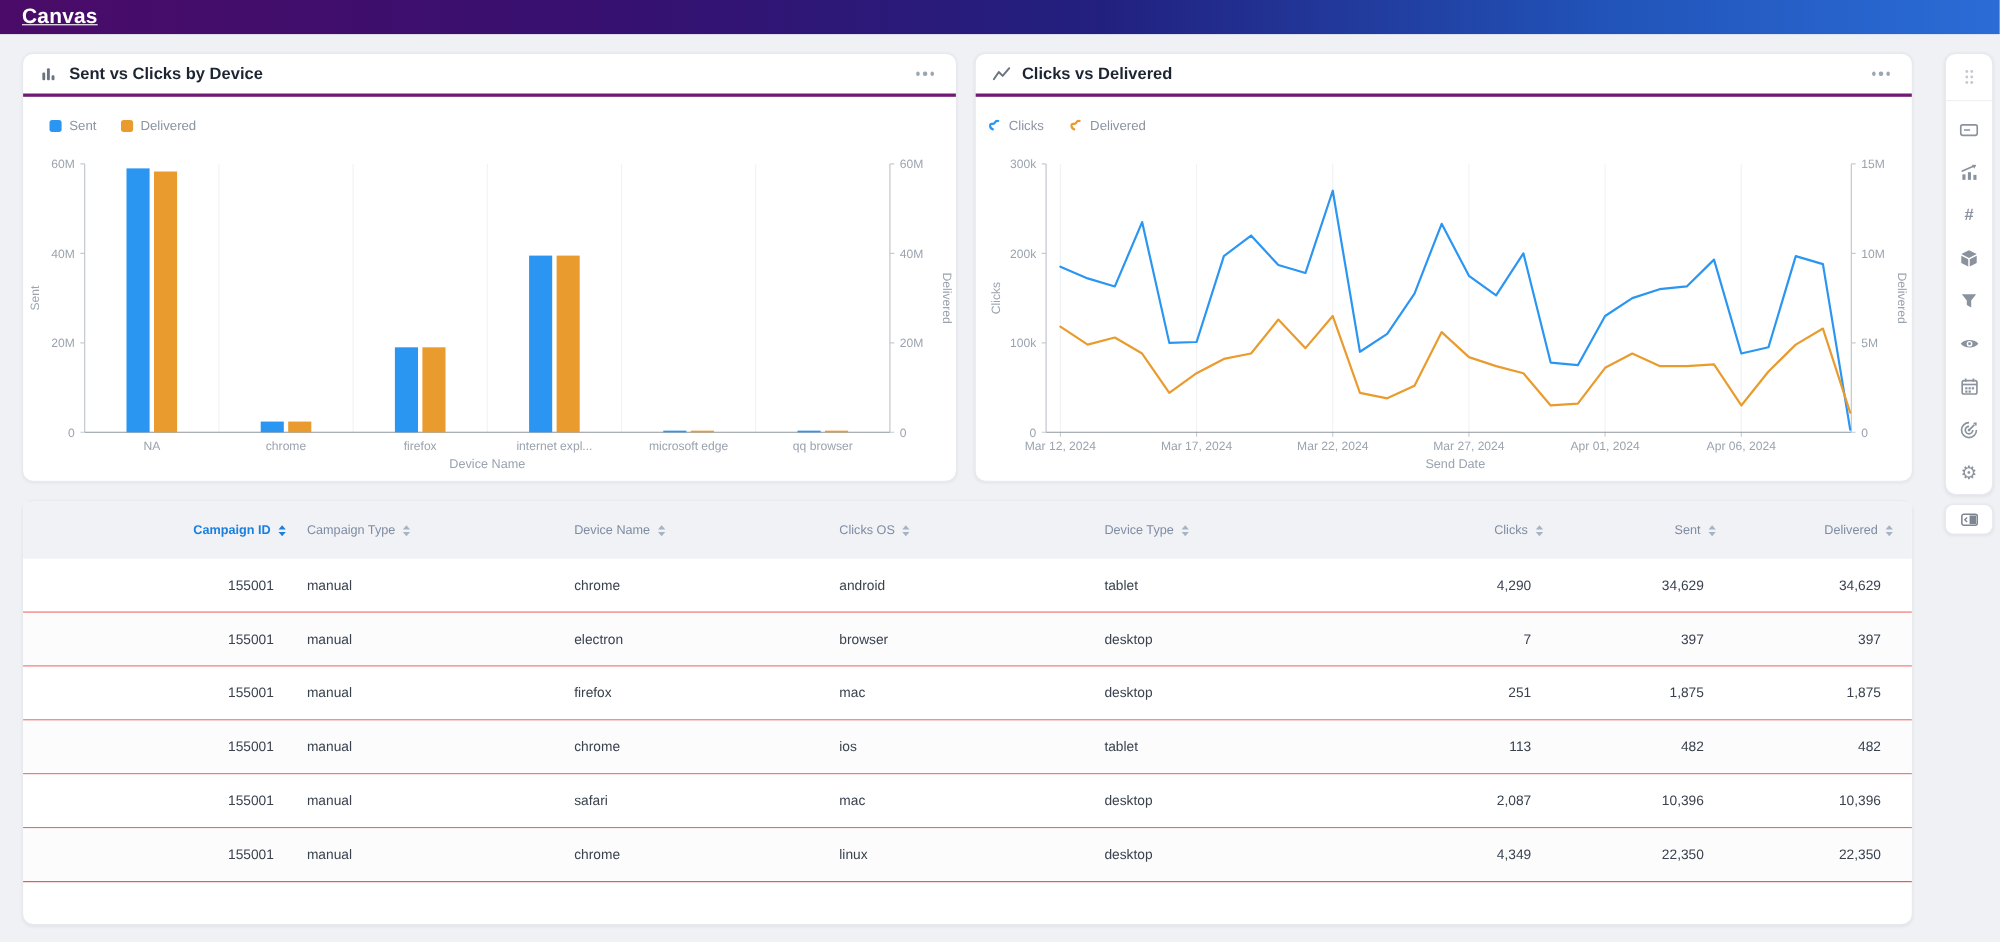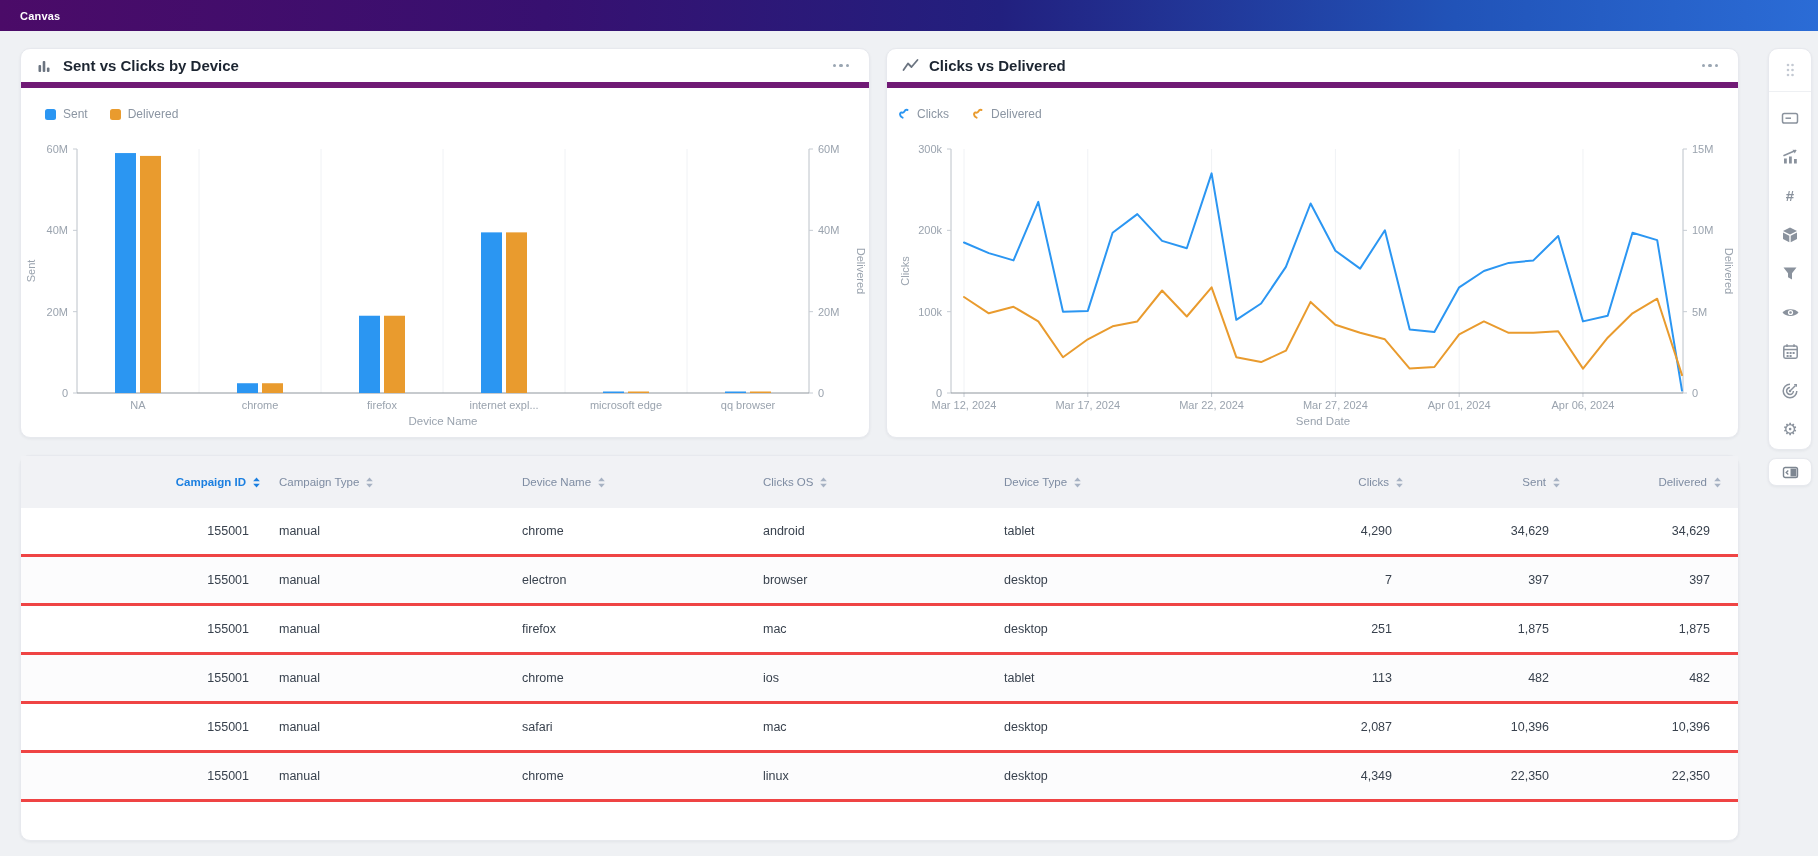--- a/index.html
+++ b/index.html
@@ -4,26 +4,26 @@
 <style>
   * { margin:0; padding:0; box-sizing:border-box; }
   html,body { width:1818px; height:856px; overflow:hidden; }
   body { font-family:"Liberation Sans", sans-serif; background:#eff1f4; position:relative; }
   svg { font-family:inherit; display:block; }
 
   
   .topbar { position:absolute; left:0; top:0; width:1818px; height:31px;
     background:linear-gradient(90deg,#4b0b68 0%,#371070 30%,#22207f 55%,#2153b8 80%,#2b6cd6 100%);
     display:flex; align-items:center; padding:0 20px; }
-  .topbar .brand { color:#ffffff; font-size:11px; font-weight:bold; letter-spacing:.2px; }
+  .topbar .brand { color:#ffffff; font-size:19px; font-weight:bold; letter-spacing:.2px;text-decoration:underline; }
 
   
   .card { position:absolute; background:#ffffff; border:1px solid #e7e9ee; border-radius:10px;
     box-shadow:0 1px 3px rgba(20,30,50,.06); }
-  .card-head { height:39px; border-bottom:6px solid #701a75; display:flex; align-items:center;
+  .card-head { height:39px; border-bottom:3px solid #701a75; display:flex; align-items:center;
     padding:0 18px 0 14px; }
   .card-title { font-size:15px; font-weight:bold; color:#1c2531; margin-left:10px; }
   .head-icon { width:18px; height:18px; display:flex; align-items:center; justify-content:center; color:#6b7480; }
   .spacer { flex:1; }
   .dots { display:flex; gap:3px; align-items:center; padding:6px 2px; cursor:pointer; }
   .dots i { width:3.5px; height:3.5px; border-radius:50%; background:#9aa6b2; display:block; }
 
   #card-bar  { left:20px; top:48px; width:850px; height:390px; }
   #card-line { left:886px; top:48px; width:853px; height:390px; }
   #card-table{ left:20px; top:455px; width:1719px; height:386px; }
@@ -42,21 +42,21 @@
   #card-table .card-head { height:42px; }
   .thead { display:grid; grid-template-columns:242px 239px 241px 241px 230px 206px 157px 1fr;
     height:52px; background:#f1f2f5; align-items:center; }
   .th { display:flex; align-items:center; font-size:11.5px; color:#7e8ca2; gap:4px; cursor:pointer; white-space:nowrap; }
   .th.al { justify-content:flex-start; }
   .th.ar { justify-content:flex-end; }
   .th .sort { flex:0 0 13px; height:13px; color:#a7b2c3; }
   .th.sorted { color:#1b7fe0; font-weight:bold; }
   .th.sorted .sort { color:#1b7fe0; }
   .trow { display:grid; grid-template-columns:242px 239px 241px 241px 230px 206px 157px 1fr;
-    height:49px; align-items:center; border-bottom:3px solid #ef4444; background:#fff; }
+    height:49px; align-items:center; border-bottom:1px solid #ef4444; background:#fff; }
   .trow:nth-child(even) { background:#fcfcfd; }
   .td { font-size:12.5px; color:#39424e; white-space:nowrap; }
   .td.ar { text-align:right; }
   
   .c1.th { padding-right:0px; }  .c1.td { padding-right:14px; }
   .c2 { padding-left:16px; }
   .c3 { padding-left:20px; }
   .c4 { padding-left:20px; }
   .c5 { padding-left:20px; }
   .c6.th,.c7.th,.c8.th { padding-right:14px; }

